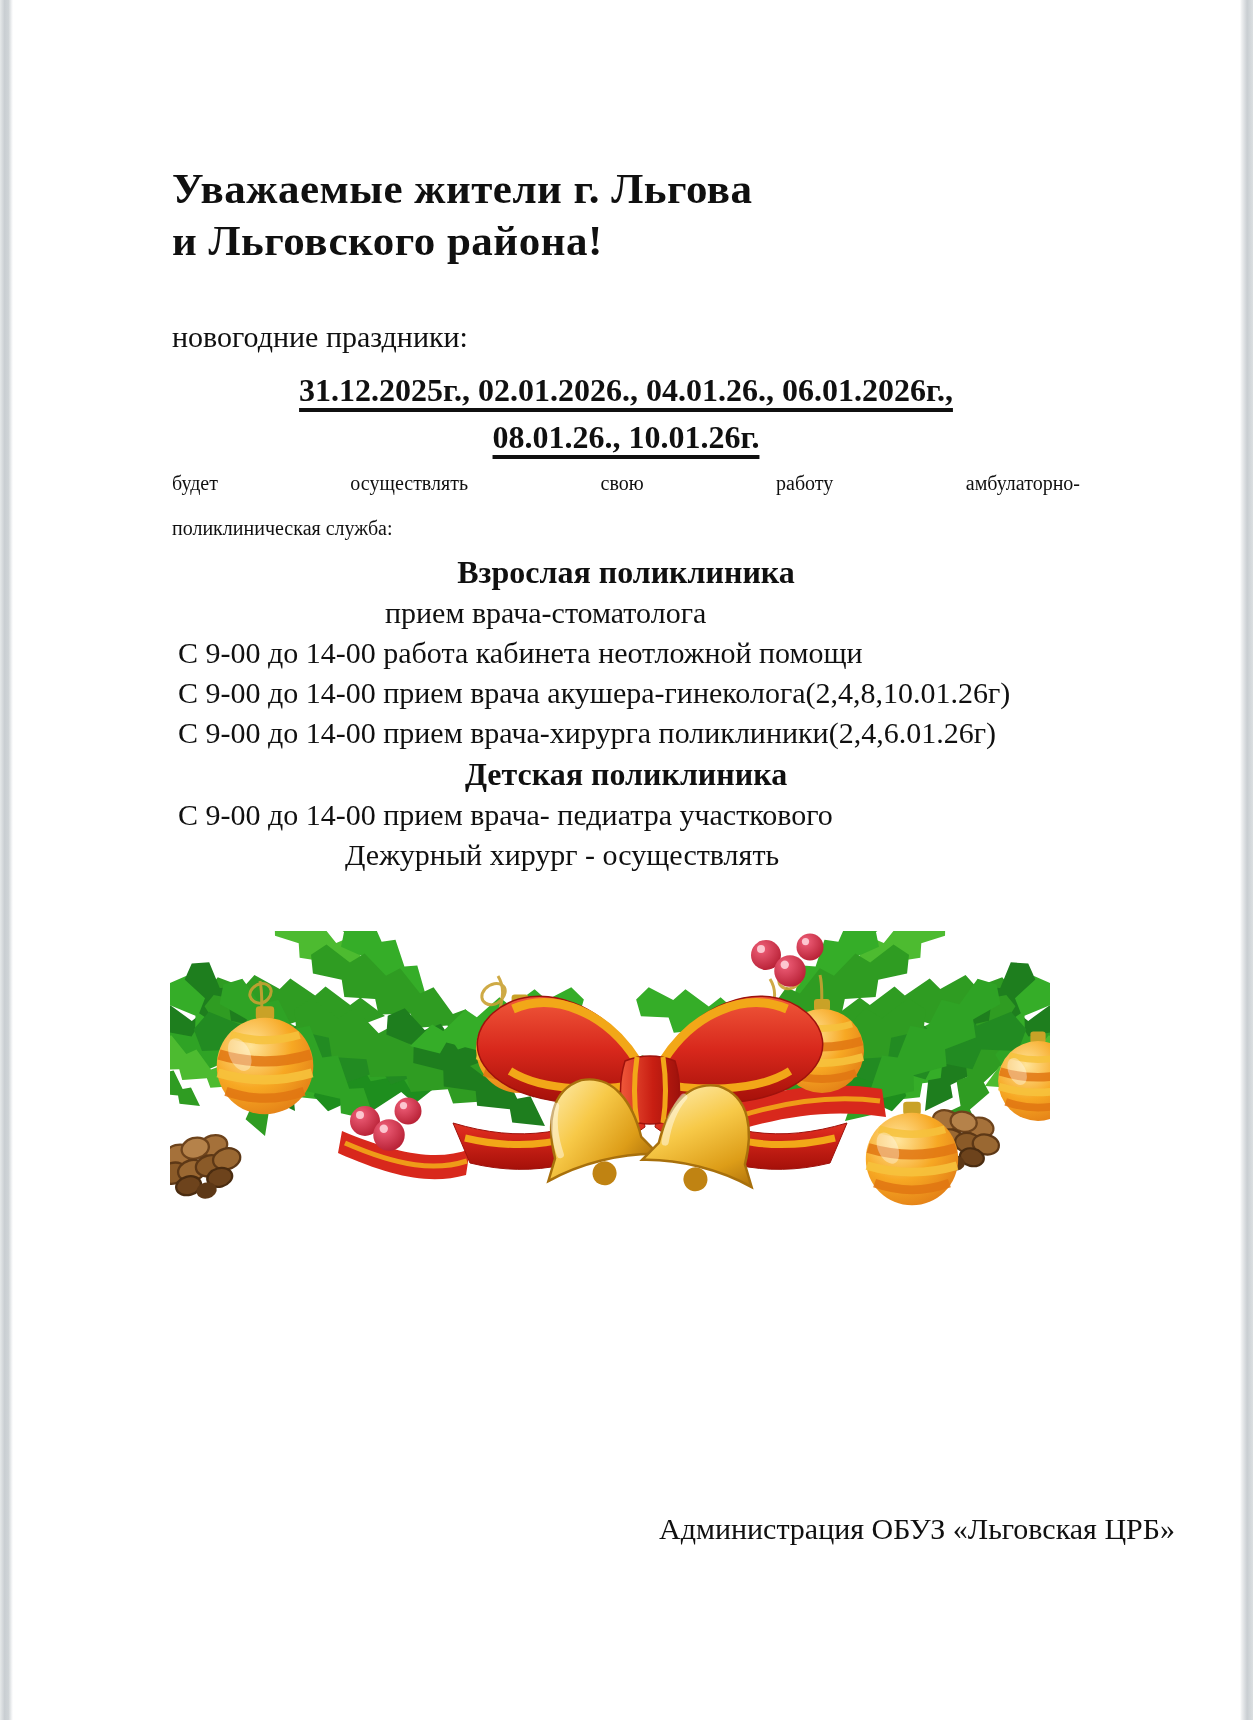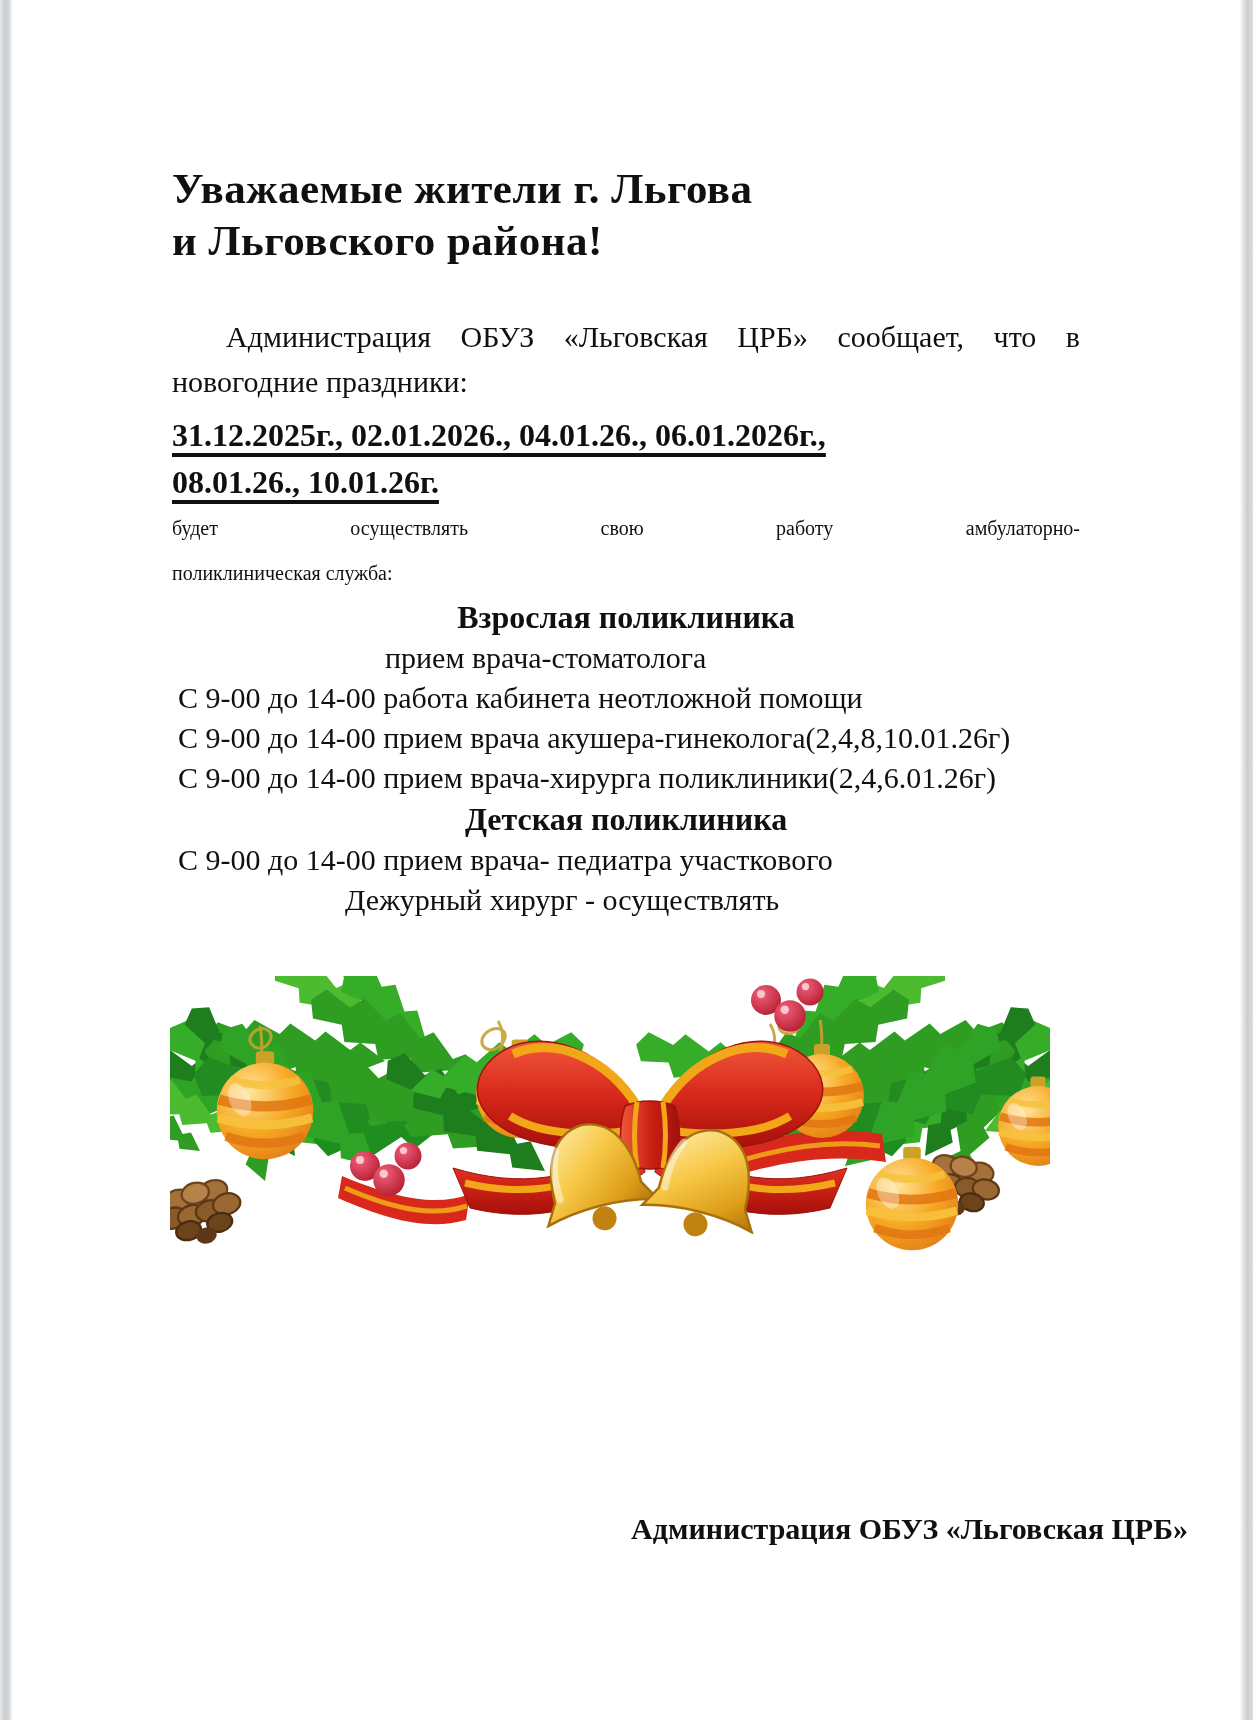--- a/index.html
+++ b/index.html
@@ -16,50 +16,49 @@
   .edge-right { right: 0; background: linear-gradient(to left,  #dbdfe1 0%, #c9ced2 45%, #f1f2f3 90%, #ffffff 100%); }
 
   .content { position: absolute; left: 172px; width: 908px; top: 0; }
 
   .doc-title { margin-top: 163px; text-align: left; font-weight: 700; font-size: 43px; line-height: 1.22; letter-spacing: .5px; }
 
   .intro { margin-top: 46px; font-size: 30px; line-height: 45px; }
   .justify-line { text-align: justify; text-align-last: justify; }
   .first-indent { text-indent: 54px; }
 
-  .dates { margin-top: 8px; text-align: left; font-weight: 700; font-size: 32px; line-height: 47px; }
+  .dates { margin-top: 8px; text-align: center; font-weight: 700; font-size: 32px; line-height: 47px; }
   .underlined { text-decoration: underline; text-decoration-thickness: 3.5px; text-underline-offset: 7px; }
 
   .service { font-size: 20px; line-height: 45px; }
 
   .clinic-heading { margin-top: 0; text-align: center; font-weight: 700; font-size: 32px; line-height: 42px; }
   .item { font-size: 30px; line-height: 40px; padding-left: 6px; }
   .ind-tab  { padding-left: 213px; }
   .ind-duty { padding-left: 173px; }
 
   .garland-wrap { margin-top: 56px; margin-left: -2px; width: 880px; height: 295px; }
   .garland-wrap svg { display: block; }
 
-  .signature { position: absolute; top: 1512px; right: 65px; font-size: 30px; white-space: nowrap; font-weight: bold; }
+  .signature { position: absolute; top: 1512px; right: 78px; font-size: 30px; white-space: nowrap; }
 </style>
 </head>
 <body>
 
 <div class="edge edge-left"></div>
 <div class="edge edge-right"></div>
 
 <div class="content">
 
   <div class="doc-title">
     <div>Уважаемые жители г. Льгова</div>
     <div>и Льговского района!</div>
   </div>
 
   <div class="intro">
-    <div class="justify-line first-indent">Администрация ОБУЗ «Льговская ЦРБ» сообщает, что в</div>
     <div>новогодние праздники:</div>
   </div>
 
   <div class="dates">
     <div><span class="underlined">31.12.2025г., 02.01.2026., 04.01.26., 06.01.2026г.,</span></div>
     <div><span class="underlined">08.01.26., 10.01.26г.</span></div>
   </div>
 
   <div class="service">
     <div class="justify-line">будет осуществлять свою работу амбулаторно-</div>

